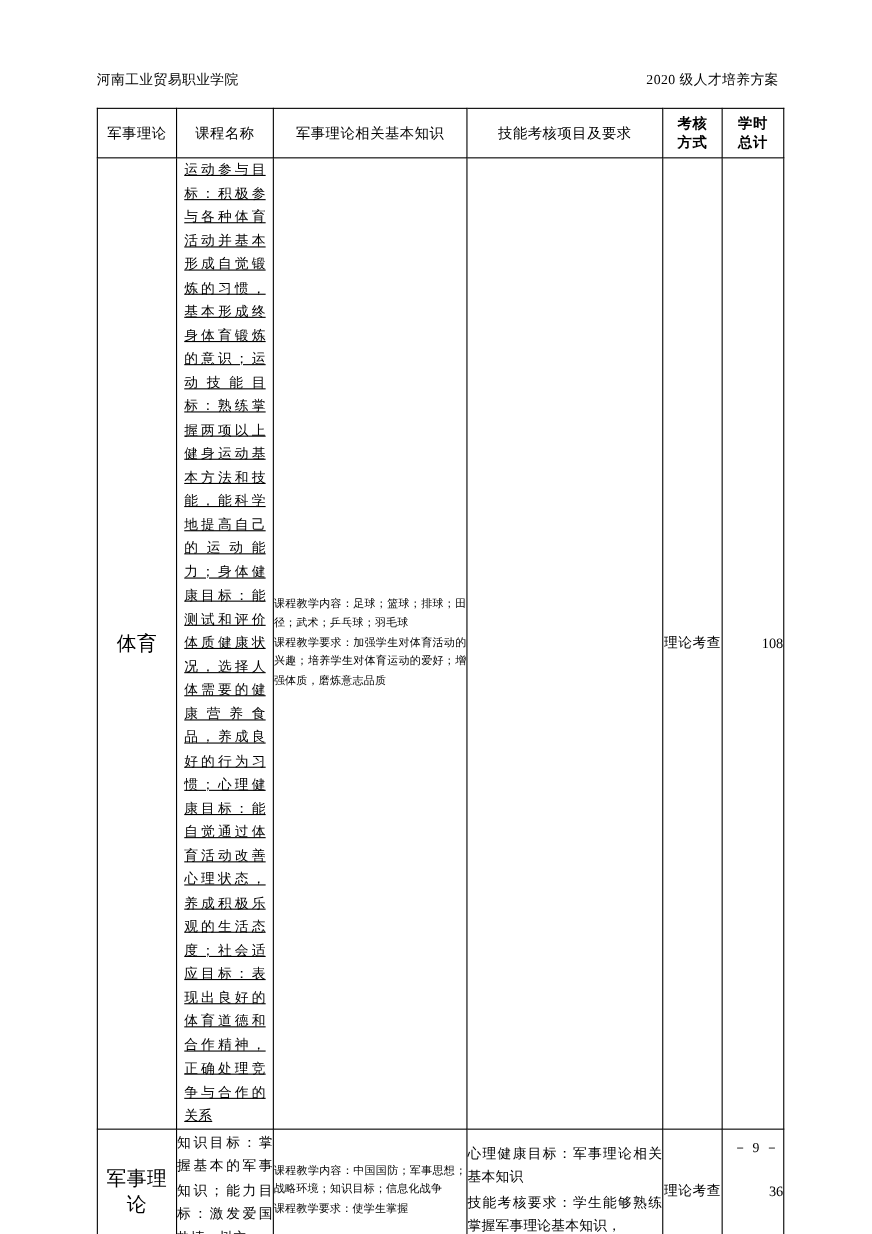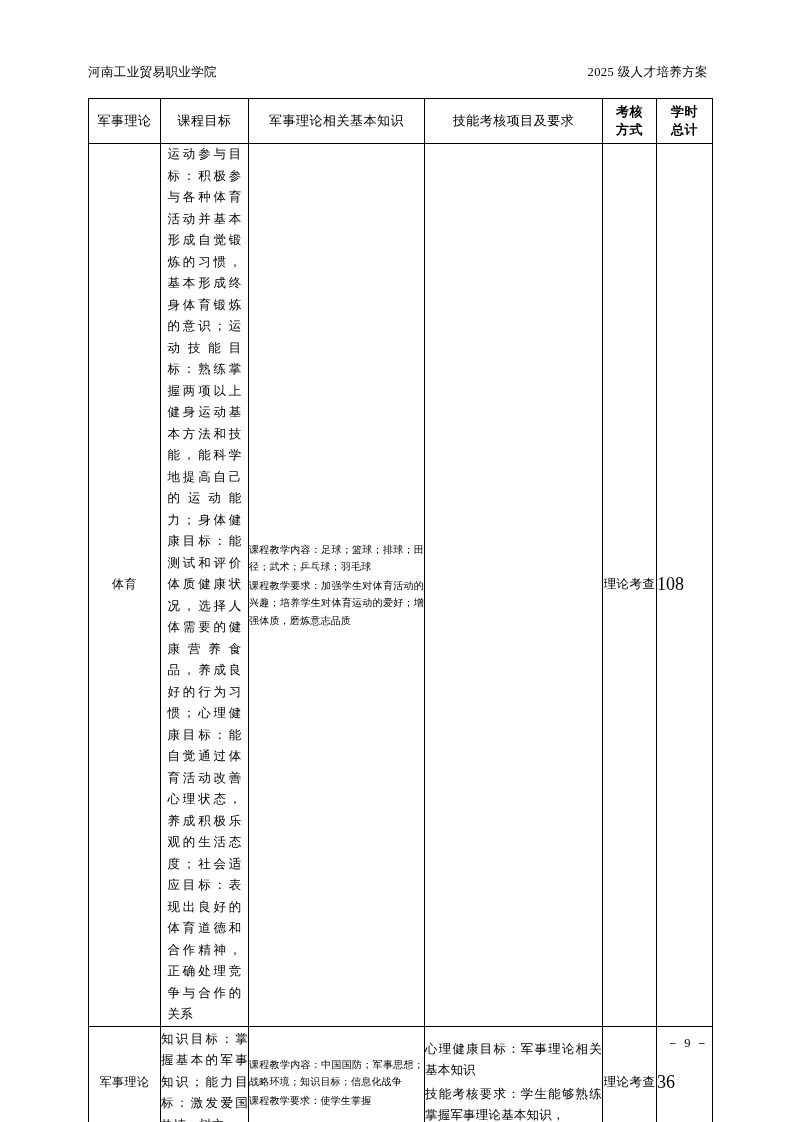--- a/index.html
+++ b/index.html
@@ -64,21 +64,21 @@
   }
   col.c1 { width: 72px; }
   col.c2 { width: 88px; }
   col.c3 { width: 176px; }
   col.c4 { width: 178px; }
   col.c5 { width: 54px; }
   col.c6 { width: 56px; }
 
   .cell-course {
     text-align: center;
-    font-size: 12px;
+    font-size: 18px;
     letter-spacing: 0.4px;
   }
   .cell-goal {
     font-size: 12.5px;
     line-height: 1.72;
     padding: 4px 6px;
     text-align: justify;
     vertical-align: middle;
     letter-spacing: 0.2px;
   }
@@ -98,35 +98,37 @@
     text-align: justify;
     letter-spacing: 0.2px;
   }
   .cell-method {
     text-align: center;
     font-size: 12.5px;
     line-height: 1.55;
     letter-spacing: 0.4px;
   }
   .cell-hours {
-    text-align: left;
-    font-size: 18px;
+    text-align: right;
+    font-size: 13px;
   }
   .para {
     margin: 0;
   }
   .para + .para {
     margin-top: 2px;
+    font-family: Liberation Mono, monospace;
   }
   .row-pe td { height: 770px; }
   .row-mil td { height: 112px; }
   .goal-narrow {
     display: block;
     width: 74px;
     margin: 0 auto;
+    text-decoration: underline;
   }
   .footer {
     position: absolute;
     left: 0;
     top: 1035px;
     width: 793px;
     text-align: center;
     font-size: 12.5px;
   }
   .footer .pgnum {
@@ -136,36 +138,36 @@
     letter-spacing: 1px;
   }
 </style>
 </head>
 <body>
 
 <div class="page">
 
   <div class="header">
     <span class="header-left">河南工业贸易职业学院</span>
-    <span class="header-right">2025 级人才培养方案</span>
+    <span class="header-right">2020 级人才培养方案</span>
   </div>
 
   <table class="doc-table">
     <colgroup>
       <col class="c1">
         <col class="c2">
         <col class="c3">
         <col class="c4">
         <col class="c5">
         <col class="c6">
     </colgroup>
     <thead>
       <tr>
         <th class="head-cell">军事理论</th>
-        <th class="head-cell">课程目标</th>
+        <th class="head-cell">课程名称</th>
         <th class="head-cell">军事理论相关基本知识</th>
         <th class="head-cell">技能考核项目及要求</th>
         <th class="head-cell">
           <span class="two-line">考核</span>
           <span class="two-line">方式</span>
         </th>
         <th class="head-cell">
           <span class="two-line">学时</span>
           <span class="two-line">总计</span>
         </th>

